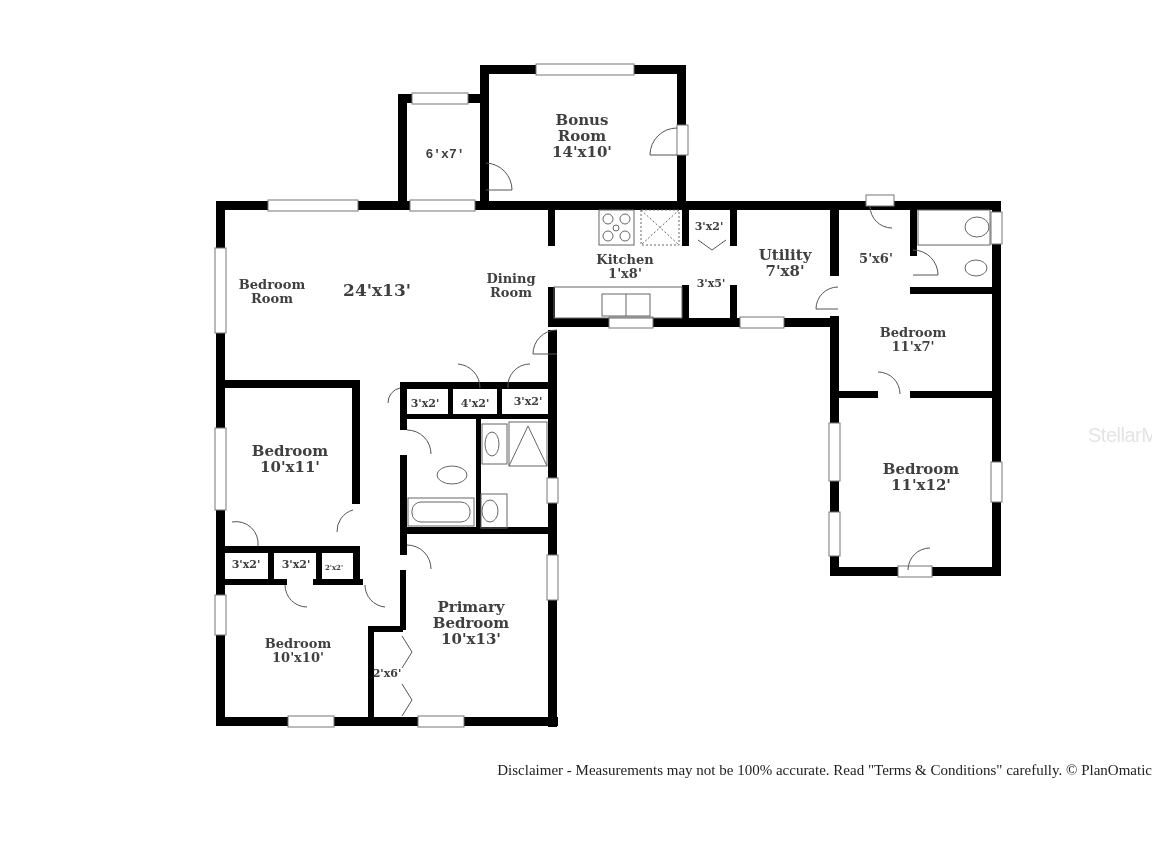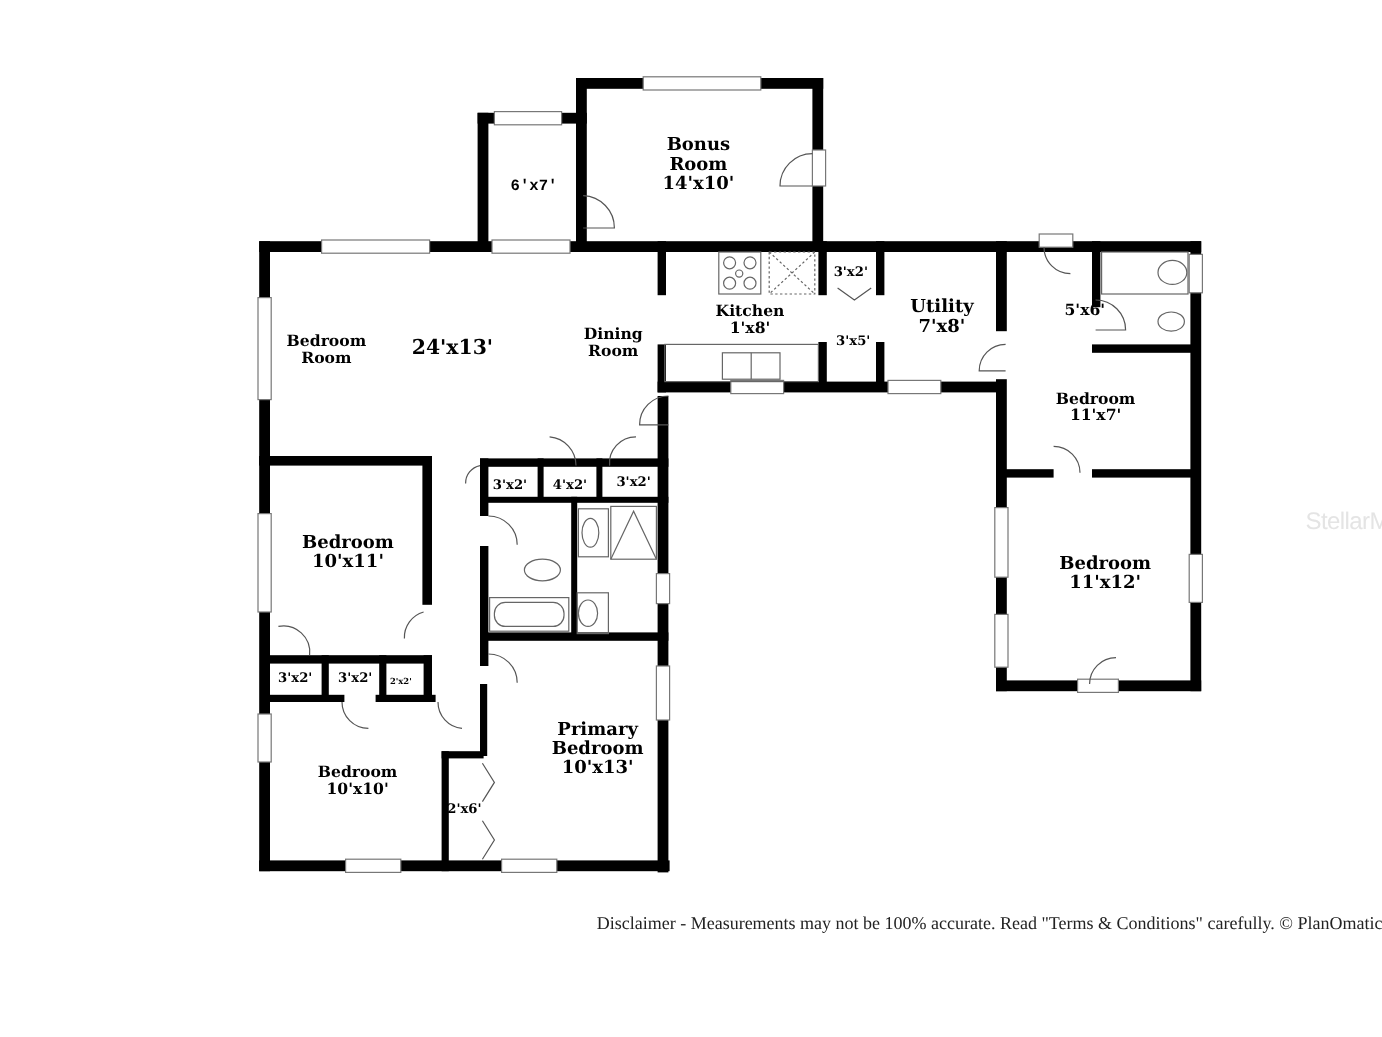--- a/index.html
+++ b/index.html
@@ -1,18 +1,18 @@
 <!DOCTYPE html>
 <html><head>
 <meta charset="utf-8">
 <style>
   html, body { margin:0; padding:0; background:#ffffff; }
   body { width:1152px; height:864px; position:relative; overflow:hidden; font-family:"DejaVu Serif", serif; }
   svg { position:absolute; left:0; top:0; }
-  .lbl { position:absolute; text-align:center; font-family:"DejaVu Serif", serif; font-weight:bold; color:#000000; line-height:1.05; transform:translate(-50%,-50%); white-space:nowrap; }
+  .lbl { position:absolute; text-align:center; font-family:"DejaVu Serif", serif; font-weight:bold; color:#404040; line-height:1.05; transform:translate(-50%,-50%); white-space:nowrap; }
   .lg { font-size:15px; }
   .md { font-size:13px; }
   .sm { font-size:11px; }
   .xs { font-size:7px; }
   .dim-lg { font-size:17px; }
   .disclaimer { position:absolute; left:0; width:1152px; top:762px; text-align:right; font-family:"Liberation Serif", serif; font-size:15px; color:#222; }
   .watermark { position:absolute; left:1088px; top:424px; font-family:"Liberation Sans", sans-serif; font-size:20px; color:#e4e4e4; letter-spacing:-0.5px; }
 </style>
 </head>
 <body>
@@ -172,21 +172,21 @@
   <div>Kitchen</div>
   <div>1'x8'</div>
 </div>
 <div class="lbl sm" style="left:709px;top:227px;">3'x2'</div>
 <div class="lbl sm" style="left:711px;top:284px;">3'x5'</div>
 
 <div class="lbl lg" style="left:785px;top:264px;">
   <div>Utility</div>
   <div>7'x8'</div>
 </div>
-<div class="lbl md" style="left:876px;top:259px;margin-left:28px;">5'x6'</div>
+<div class="lbl md" style="left:876px;top:259px;">5'x6'</div>
 
 <div class="lbl md" style="left:913px;top:340px;">
   <div>Bedroom</div>
   <div>11'x7'</div>
 </div>
 <div class="lbl lg" style="left:921px;top:478px;">
   <div>Bedroom</div>
   <div>11'x12'</div>
 </div>
 
@@ -199,21 +199,21 @@
 <div class="lbl sm" style="left:475px;top:404px;">4'x2'</div>
 <div class="lbl sm" style="left:528px;top:402px;">3'x2'</div>
 <div class="lbl sm" style="left:246px;top:565px;">3'x2'</div>
 <div class="lbl sm" style="left:296px;top:565px;">3'x2'</div>
 <div class="lbl xs" style="left:334px;top:568px;">2'x2'</div>
 
 <div class="lbl md" style="left:298px;top:651px;">
   <div>Bedroom</div>
   <div>10'x10'</div>
 </div>
-<div class="lbl lg" style="left:498px;top:624px;">
+<div class="lbl lg" style="left:471px;top:624px;">
   <div>Primary</div>
   <div>Bedroom</div>
   <div>10'x13'</div>
 </div>
 <div class="lbl sm" style="left:387px;top:674px;">2'x6'</div>
 
 <div class="watermark">StellarMLS</div>
 <div class="disclaimer">Disclaimer - Measurements may not be 100% accurate. Read "Terms &amp; Conditions" carefully. © PlanOmatic</div>
 
 </body></html>

